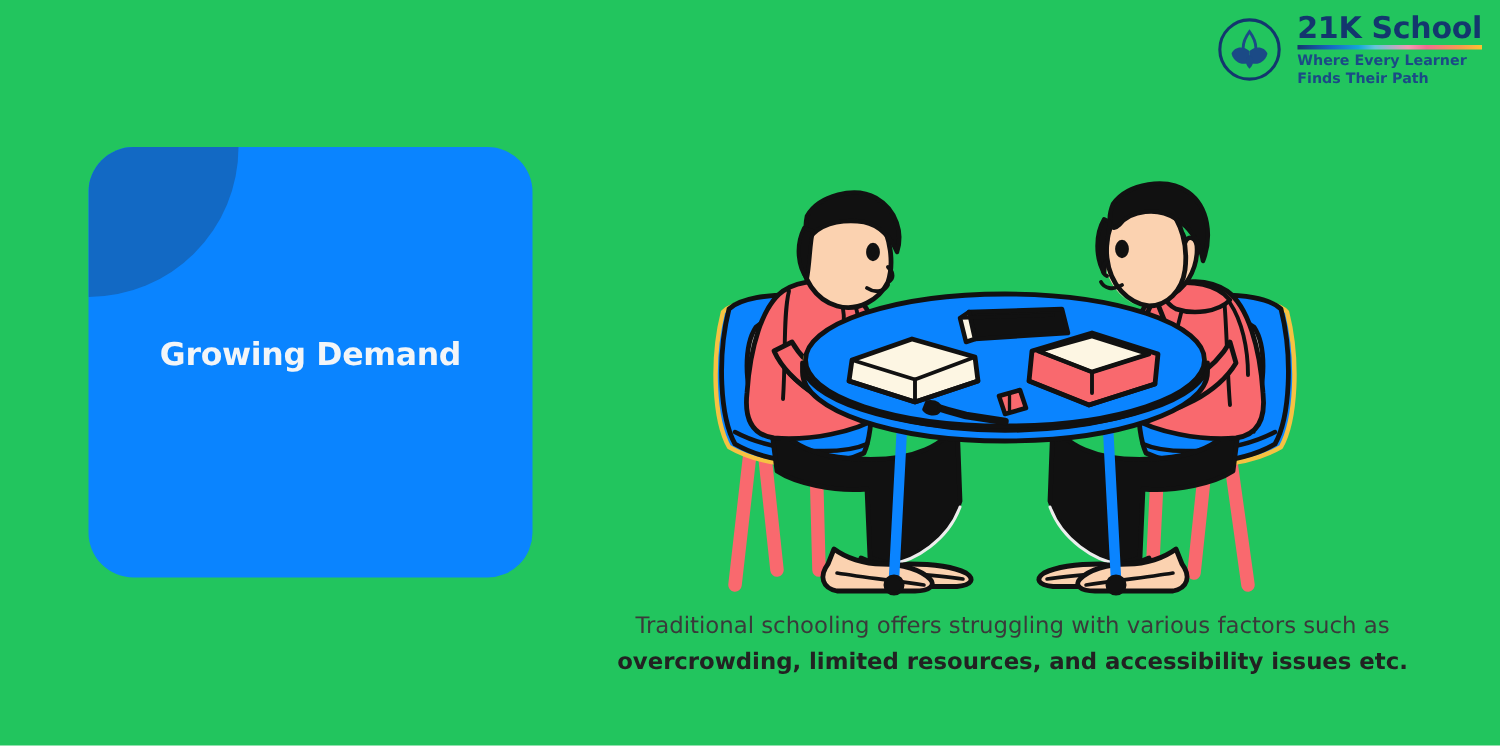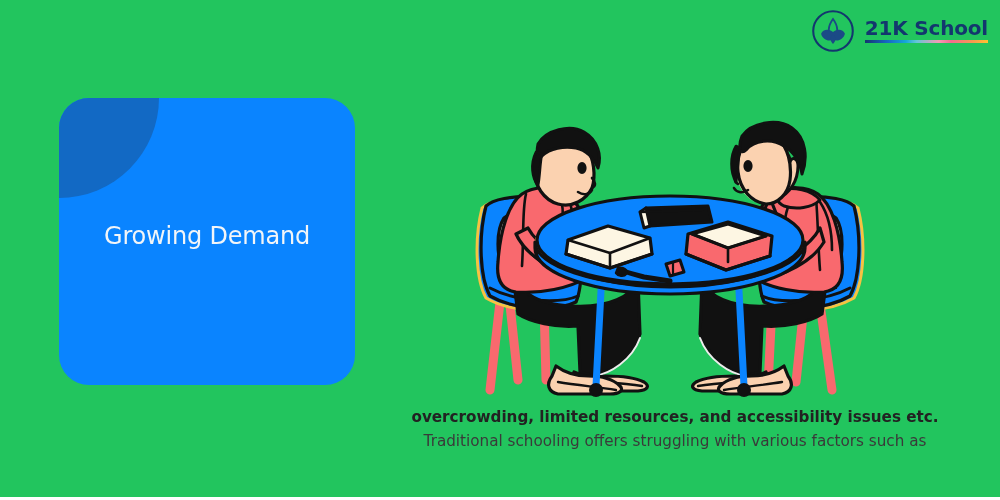--- a/index.html
+++ b/index.html
@@ -45,21 +45,21 @@
     display:flex; align-items:center; justify-content:center;
   }
   #card-accent {
     position:absolute; left:0; top:0;
     width:100px; height:100px;
     background:#1269c4;
     border-bottom-right-radius:100px;
   }
   #card-title {
     position:relative; z-index:2;
-    color:#f2f5f8; font-size:24px; font-weight:normal;
+    color:#f2f5f8; font-size:21px; font-weight:bold;
     line-height:1.28; text-align:right;
     letter-spacing:-0.2px;
     padding:0 14px;
     font-family:"DejaVu Sans", sans-serif;
     transform:translateY(-5px);
   }
 
   
   #illustration { position:absolute; left:460px; top:90px; width:420px; height:320px; }
 
@@ -82,20 +82,24 @@
     <svg id="logo-mark" viewBox="0 0 100 100">
       <circle cx="50" cy="50" r="43" fill="none" stroke="#13376e" stroke-width="4.5"></circle>
       <path d="M50 24 C62 40 62 56 50 70 C38 56 38 40 50 24 Z" fill="none" stroke="#1b4a86" stroke-width="4"></path>
       <path d="M50 52 C40 44 28 46 24 56 C28 70 42 74 50 68 Z" fill="#1b4a86"></path>
       <path d="M50 52 C60 44 72 46 76 56 C72 70 58 74 50 68 Z" fill="#1b4a86"></path>
       <path d="M50 58 C44 62 42 70 50 78 C58 70 56 62 50 58 Z" fill="#1b4a86"></path>
     </svg>
     <div id="logo-text">
       <div id="logo-title">21K School</div>
       <div id="logo-rule"></div>
+      <div id="logo-tagline">
+        <span>Where Every Learner</span><br>
+        <span>Finds Their Path</span>
+      </div>
     </div>
   </div>
 
   <div id="card">
     <div id="card-accent"></div>
     <div id="card-title">
       <span>Growing Demand</span><br>
     </div>
   </div>
 
@@ -263,17 +267,17 @@
         <g>
           <path d="M160 180 C166 182 172 184 184 187 L210 191" fill="none" stroke="#111" stroke-width="5"></path>
           <path d="M158 178 C164 177 168 180 166 184 C164 187 158 186 156 183 Z" fill="#111" stroke="#111" stroke-width="2.4"></path>
         </g>
       </g>
 
     </g>
   </svg>
 
   <div id="caption">
+    <span id="caption-line1">Traditional schooling offers struggling with various factors such as</span>
     <span id="caption-line2">overcrowding, limited resources, and accessibility issues etc.</span>
-    <span id="caption-line1">Traditional schooling offers struggling with various factors such as</span>
   </div>
 
 </div>
 
 </body></html>

